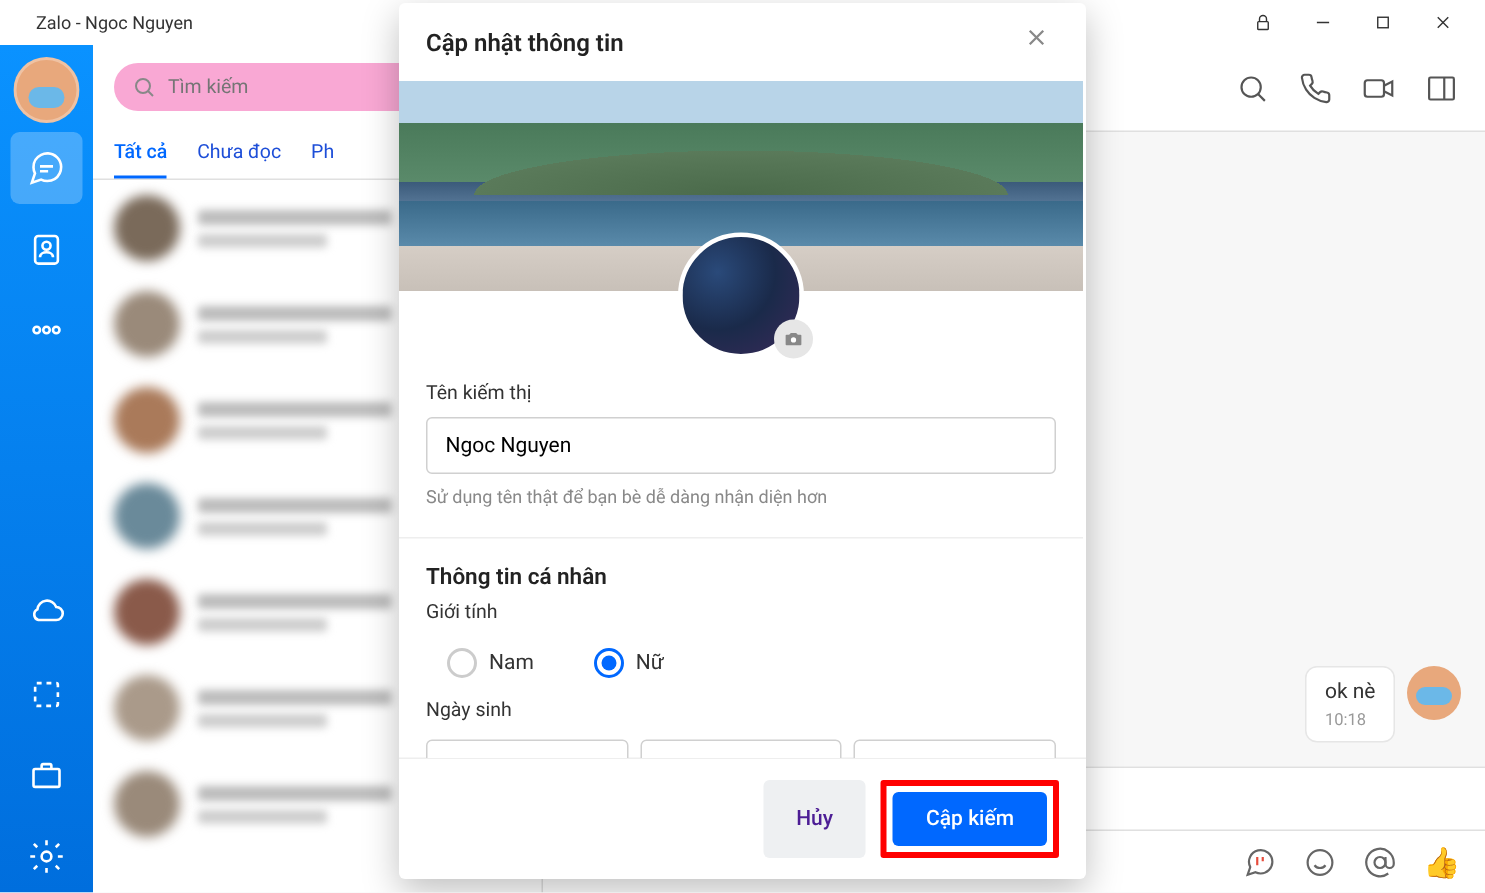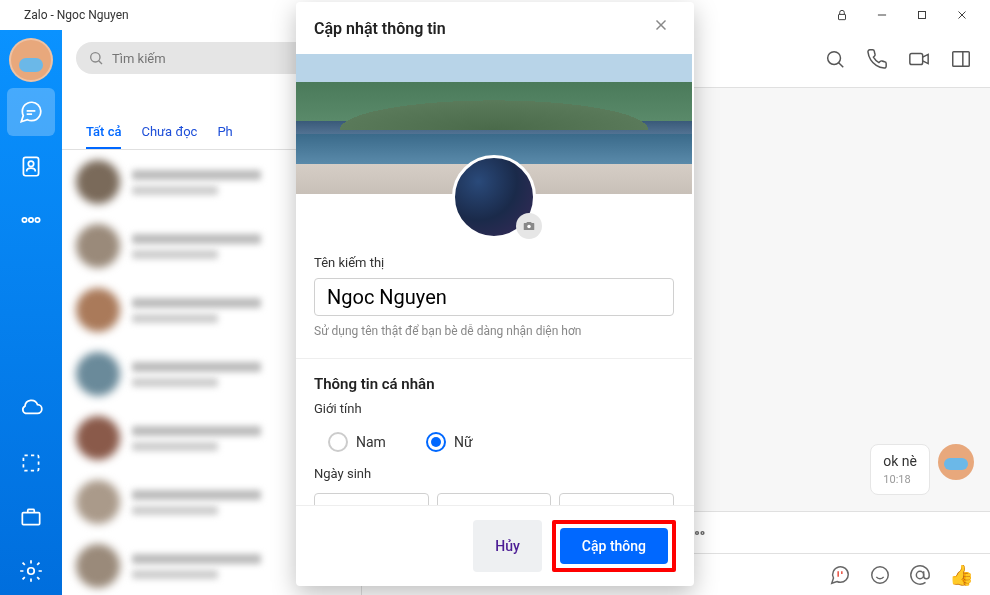--- a/index.html
+++ b/index.html
@@ -20,24 +20,24 @@
     .avatar-main { width: 44px; height: 44px; border-radius: 50%; background: #e8a87c; border: 2px solid rgba(255,255,255,0.3); overflow: hidden; position: relative; }
     .avatar-main::after { content: ''; position: absolute; top: 18px; left: 8px; right: 8px; height: 14px; background: #6bb8e8; border-radius: 8px; }
     .sidebar-icon { width: 48px; height: 48px; display: flex; align-items: center; justify-content: center; border-radius: 6px; cursor: pointer; color: #fff; position: relative; }
     .sidebar-icon.active { background: rgba(255,255,255,0.25); }
     .sidebar-icon svg { width: 26px; height: 26px; stroke: #fff; fill: none; stroke-width: 1.6; }
     .sidebar-spacer { flex: 1; }
     
     
     .contact-panel { width: 300px; border-right: 1px solid #e0e0e0; display: flex; flex-direction: column; }
     .search-bar { padding: 12px 14px; }
-    .search-box { height: 32px; background: #e5e5e5; border-radius: 16px; display: flex; align-items: center; padding: 0 12px; gap: 8px; }
+    .search-box { height: 32px; background: #f9a8d4; border-radius: 16px; display: flex; align-items: center; padding: 0 12px; gap: 8px; }
     .search-box svg { width: 16px; height: 16px; stroke: #888; fill: none; stroke-width: 2; }
     .search-input { flex: 1; border: none; background: transparent; outline: none; font-size: 13px; color: #555; }
-    .tabs { display: flex; padding: 0 24px; border-bottom: 1px solid #e0e0e0; gap: 20px; margin-top: 30px; }
+    .tabs { display: flex; padding: 0 14px; border-bottom: 1px solid #e0e0e0; gap: 20px; }
     .tab { padding: 8px 0; font-size: 13px; color: #1d4ed8; cursor: pointer; border-bottom: 2px solid transparent; }
     .tab.active { color: #0068ff; border-bottom-color: #0068ff; font-weight: 500; }
     .contact-list { flex: 1; overflow: hidden; }
     .contact-item { display: flex; align-items: center; padding: 10px 14px; gap: 12px; cursor: pointer; }
     .contact-avatar { width: 44px; height: 44px; border-radius: 50%; background: #888; filter: blur(4px); flex-shrink: 0; }
     .contact-info { flex: 1; }
     .contact-line1 { height: 10px; width: 60%; background: #bbb; filter: blur(3px); margin-bottom: 6px; border-radius: 2px; }
     .contact-line2 { height: 9px; width: 40%; background: #ccc; filter: blur(3px); border-radius: 2px; }
     
     
@@ -56,38 +56,38 @@
     .chat-toolbar-icon { width: 22px; height: 22px; cursor: pointer; }
     .chat-toolbar-icon svg { width: 100%; height: 100%; stroke: #666; fill: none; stroke-width: 1.6; }
     .chat-toolbar-spacer { flex: 1; }
     .chat-input-row { height: 42px; border-top: 1px solid #e0e0e0; background: #fff; display: flex; align-items: center; padding: 0 16px; gap: 18px; }
     .chat-input-icon { width: 22px; height: 22px; cursor: pointer; }
     .chat-input-icon svg { width: 100%; height: 100%; stroke: #666; fill: none; stroke-width: 1.6; }
     .thumbs-up { font-size: 20px; }
     
     
     .modal-overlay { position: absolute; top: 0; left: 0; right: 0; bottom: 0; background: rgba(0,0,0,0.0); display: flex; align-items: flex-start; justify-content: center; pointer-events: none; }
-    .modal { width: 398px; background: #fff; border-radius: 4px; box-shadow: 0 8px 24px rgba(0,0,0,0.25); margin-top: 2px; pointer-events: auto; display: flex; flex-direction: column; height: 584px; justify-content: flex-end; }
+    .modal { width: 458px; background: #fff; border-radius: 4px; box-shadow: 0 8px 24px rgba(0,0,0,0.25); margin-top: 2px; pointer-events: auto; display: flex; flex-direction: column; height: 584px; justify-content: flex-end; }
     .modal-header { display: flex; align-items: center; justify-content: space-between; padding: 14px 18px; }
     .modal-title { font-size: 16px; font-weight: 600; color: #222; }
     .modal-close { width: 24px; height: 24px; cursor: pointer; }
     .modal-close svg { width: 18px; height: 18px; stroke: #888; stroke-width: 2; }
     .modal-body { flex: 1; overflow-y: auto; padding: 0 2px 0 0; }
     .modal-body::-webkit-scrollbar { width: 6px; }
     .modal-body::-webkit-scrollbar-thumb { background: #ccc; border-radius: 3px; }
     .cover-wrap { position: relative; height: 155px; }
     .cover { height: 140px; background: linear-gradient(180deg, #b8d4e8 0%, #b8d4e8 20%, #4a7a5a 20%, #5a8a6a 48%, #3a5a7a 48%, #5a7a9a 60%, #d8d0c8 75%, #c8c0b8 100%); position: relative; }
     .cover::before { content: ''; position: absolute; top: 18px; left: 0; right: 0; height: 58px; background: radial-gradient(ellipse 65% 85% at 50% 100%, #4a6a4a 0%, #5a7a5a 60%, transparent 60%); }
     .cover::after { content: ''; position: absolute; bottom: 30px; left: 0; right: 0; height: 30px; background: linear-gradient(180deg, #3a6a8a 0%, #5a8aaa 100%); }
     .profile-avatar { position: absolute; bottom: -30px; left: 50%; transform: translateX(-50%); width: 84px; height: 84px; border-radius: 50%; border: 3px solid #fff; background: radial-gradient(circle at 30% 30%, #2a4a7a 0%, #1a2a4a 50%, #3a2a5a 100%); z-index: 2; }
     .camera-badge { position: absolute; bottom: -30px; left: calc(50% + 22px); width: 26px; height: 26px; border-radius: 50%; background: #e6e6e6; display: flex; align-items: center; justify-content: center; z-index: 3; }
     .camera-badge svg { width: 14px; height: 14px; fill: #888; }
     .modal-section { padding: 16px 18px 4px; }
     .field-label { font-size: 13px; color: #333; margin-bottom: 8px; }
-    .name-input { width: 100%; height: 38px; border: 1px solid #d0d0d0; border-radius: 4px; padding: 0 12px; font-size: 20px; outline: none; }
+    .name-input { width: 100%; height: 38px; border: 1px solid #d0d0d0; border-radius: 4px; padding: 0 12px; font-size: 14px; outline: none; }
     .name-hint { font-size: 12px; color: #888; margin-top: 8px; }
     .section-divider { height: 1px; background: #eee; margin: 16px 0 0; }
     .personal-title { font-size: 15px; font-weight: 600; color: #222; padding: 16px 18px 8px; }
     .radio-row { display: flex; gap: 40px; padding: 4px 32px 14px; }
     .radio-item { display: flex; align-items: center; gap: 8px; cursor: pointer; }
     .radio-circle { width: 20px; height: 20px; border-radius: 50%; border: 2px solid #ccc; display: flex; align-items: center; justify-content: center; }
     .radio-circle.checked { border-color: #0068ff; }
     .radio-dot { width: 10px; height: 10px; border-radius: 50%; background: #0068ff; }
     .radio-label { font-size: 14px; color: #333; }
     .dob-row { display: flex; gap: 8px; padding: 0 18px 8px; }
@@ -376,17 +376,17 @@
       </div>
       <div class="dob-row">
         <div class="dob-select"></div>
         <div class="dob-select"></div>
         <div class="dob-select"></div>
       </div>
     </div>
     <div class="modal-footer">
       <button class="btn btn-secondary">Hủy</button>
       <div class="btn-primary-wrap">
-        <button class="btn btn-primary">Cập thông</button>
+        <button class="btn btn-primary">Cập kiếm</button>
       </div>
     </div>
   </div>
 </div>
 
 </body></html>

